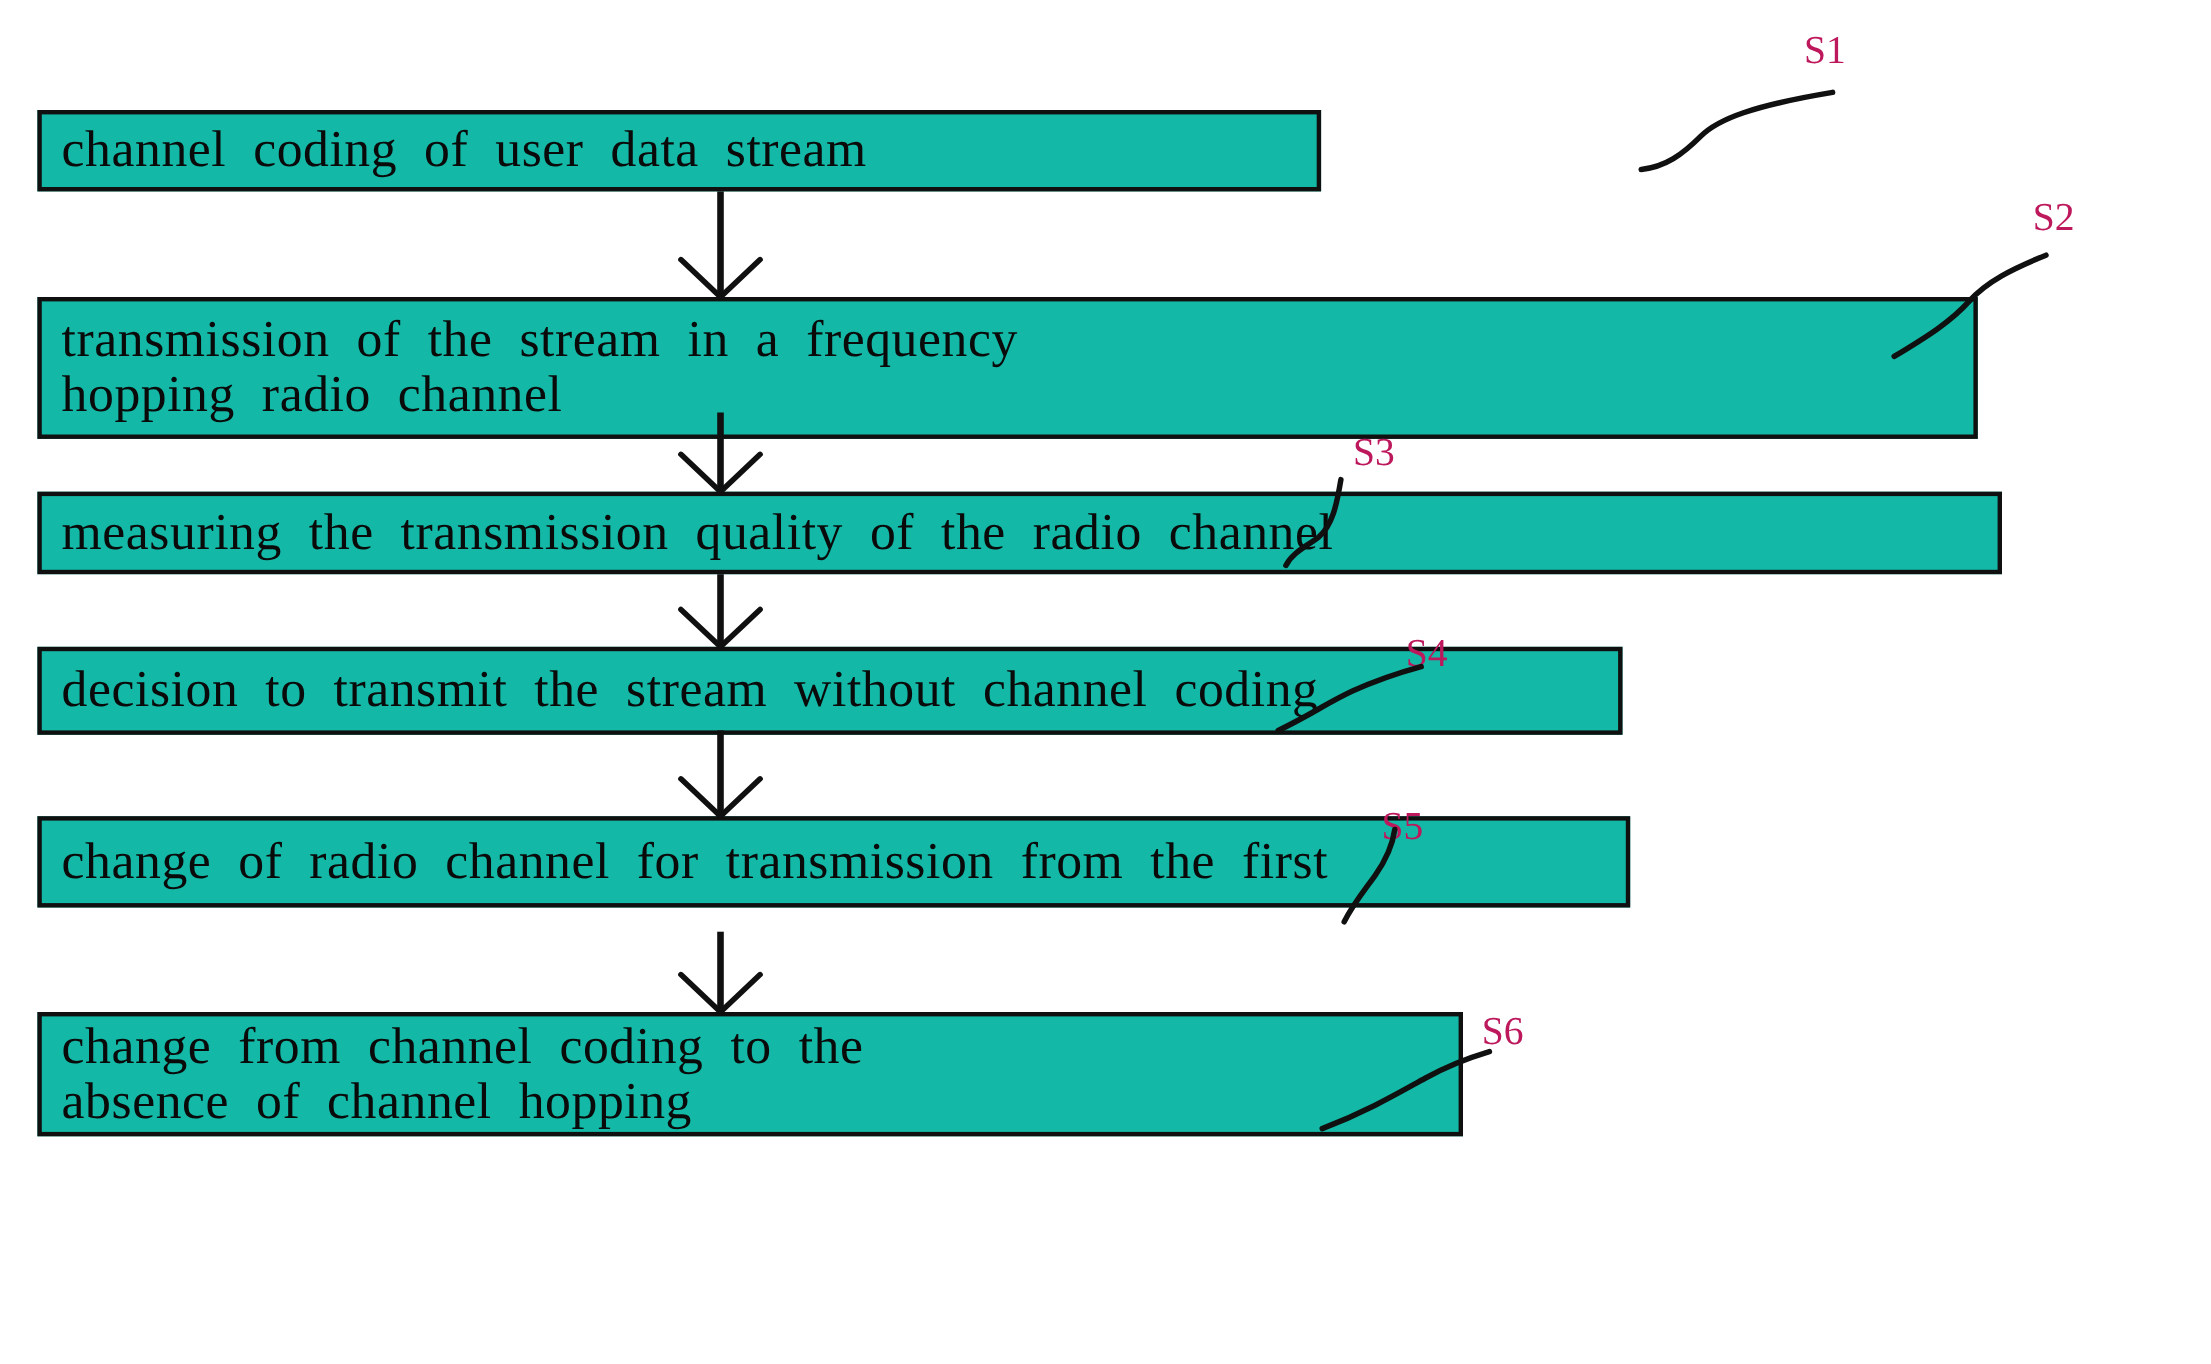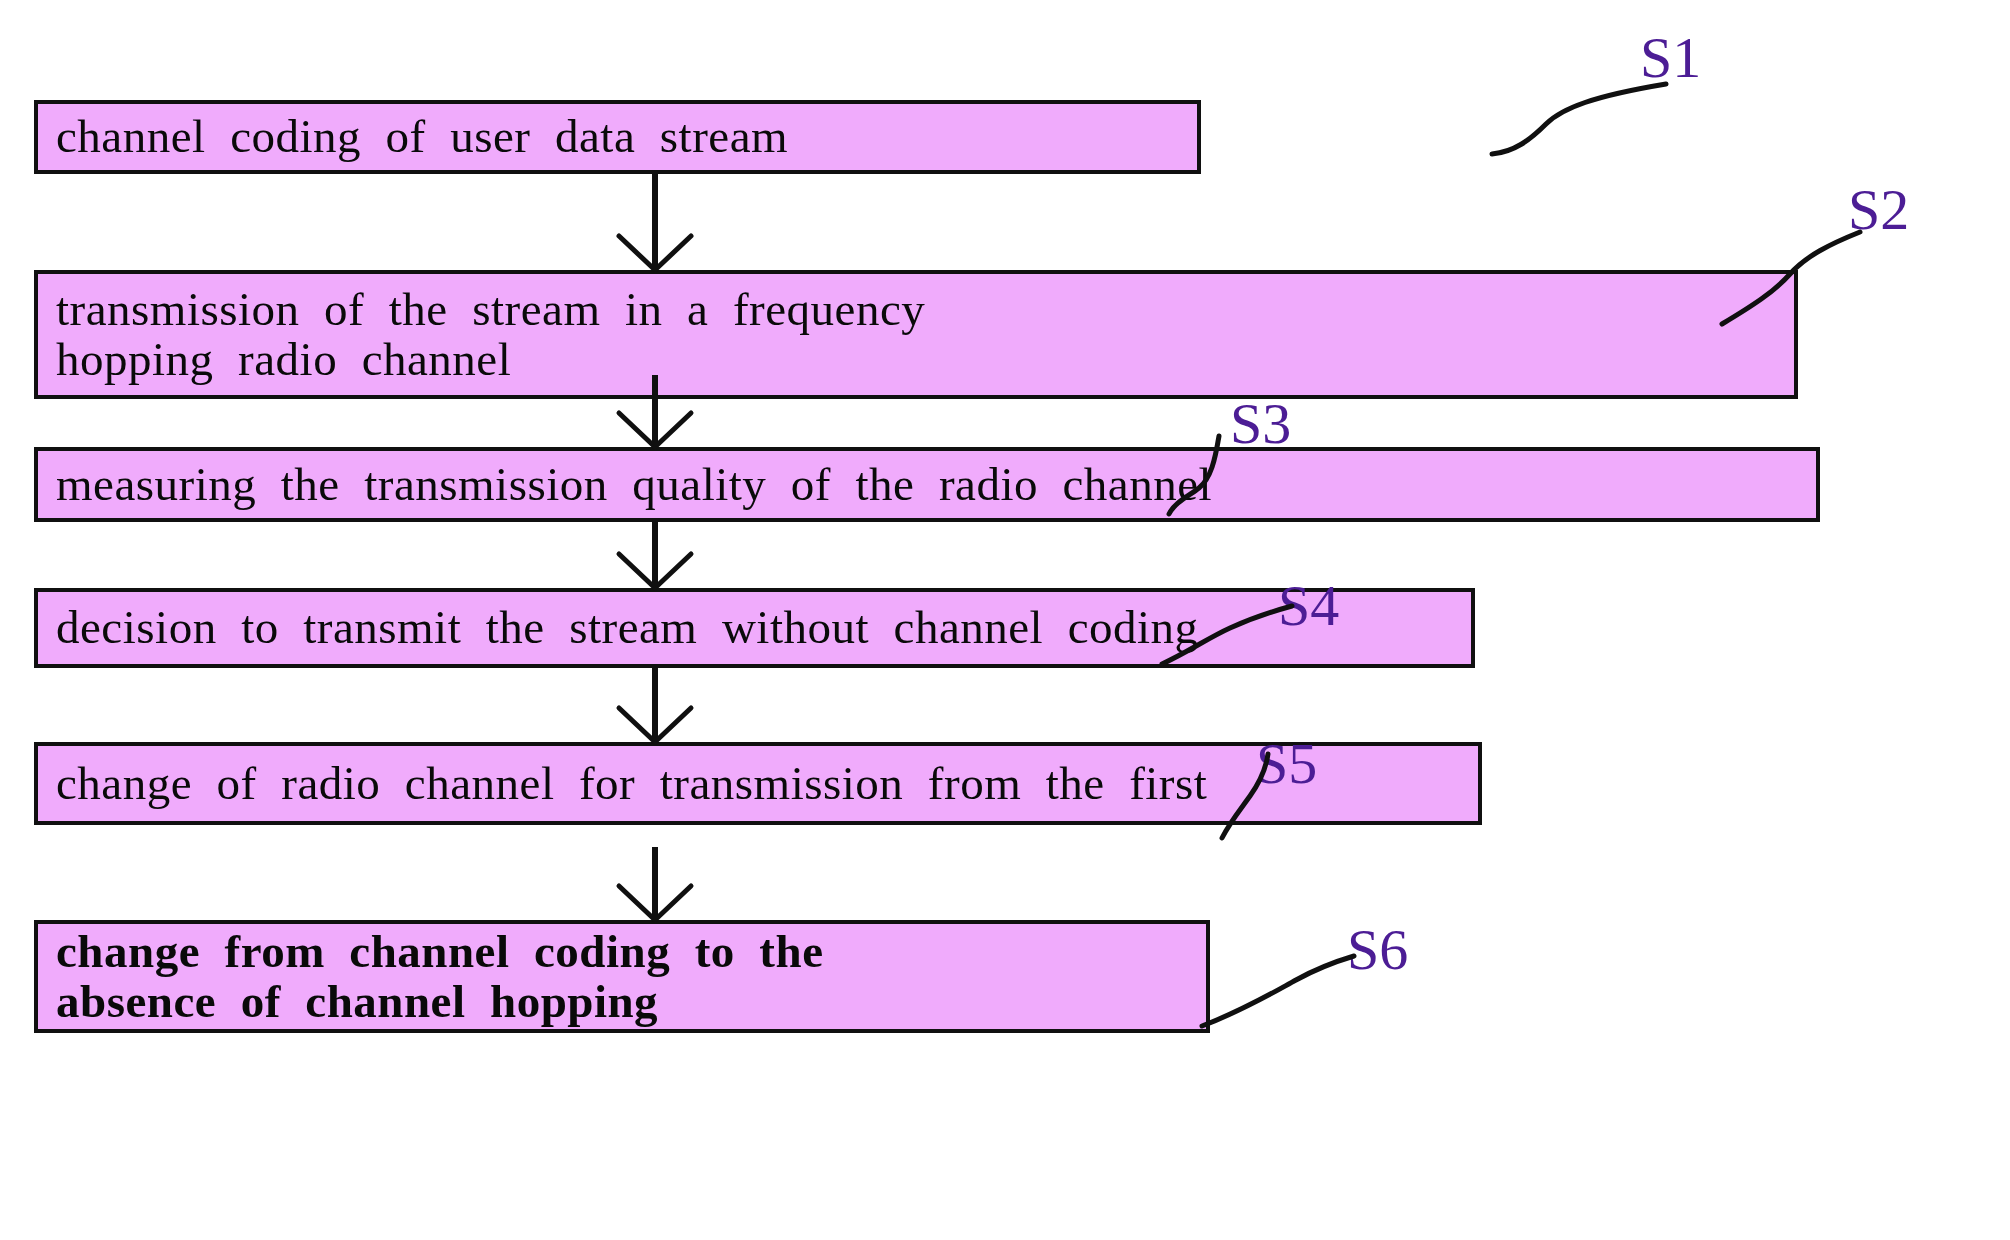--- a/index.html
+++ b/index.html
@@ -17,21 +17,21 @@
     height: 1240px;
     background: #ffffff;
     overflow: hidden;
   }
 
   
   .step-box {
     position: absolute;
     box-sizing: border-box;
     border: 4px solid #101010;
-    background: #f0abfc;
+    background: #14b8a6;
     display: flex;
     flex-direction: column;
     justify-content: center;
   }
   .step-text {
     font-family: "Liberation Serif", "DejaVu Serif", serif;
     font-size: 47px;
     line-height: 1.05;
     color: #0a0a0a;
     letter-spacing: 0.5px;
@@ -46,22 +46,22 @@
   }
   .arrow svg {
     display: block;
     overflow: visible;
   }
 
   
   .ref-label {
     position: absolute;
     font-family: "Liberation Serif", "DejaVu Serif", serif;
-    font-size: 58px;
-    color: #4c1d95;
+    font-size: 36px;
+    color: #be185d;
     white-space: nowrap;
   }
   
   .leader {
     position: absolute;
   }
   .leader svg {
     display: block;
     overflow: visible;
   }
@@ -115,21 +115,21 @@
   <div class="step-box" id="box-4" style="left: 34px; top: 742px; width: 1448px; height: 83px;">
     <div class="step-text">change  of  radio  channel  for  transmission  from  the  first</div>
   </div>
   <div class="ref-label" id="ref-4" style="left: 1256px; top: 730px;">S5</div>
   <div class="leader" id="leader-4" style="left: 1216px; top: 752px;">
     <svg width="70" height="90" viewBox="0 0 70 90">
       <path d="M 6 86 C 14 70, 24 58, 34 44 C 44 30, 50 16, 52 2" fill="none" stroke="#101010" stroke-width="5" stroke-linecap="round"></path>
     </svg>
   </div>
 
-  <div class="step-box" id="box-5" style="left: 34px; top: 920px; width: 1176px; height: 113px; font-weight: bold;">
+  <div class="step-box" id="box-5" style="left: 34px; top: 920px; width: 1296px; height: 113px;">
     <div class="step-text">change  from  channel  coding  to  the</div>
     <div class="step-text">absence  of  channel  hopping</div>
   </div>
   <div class="ref-label" id="ref-5" style="left: 1347px; top: 916px;">S6</div>
   <div class="leader" id="leader-5" style="left: 1200px; top: 950px;">
     <svg width="160" height="80" viewBox="0 0 160 80">
       <path d="M 2 76 C 44 60, 74 42, 96 30 C 114 20, 134 12, 154 6" fill="none" stroke="#101010" stroke-width="5" stroke-linecap="round"></path>
     </svg>
   </div>
 

